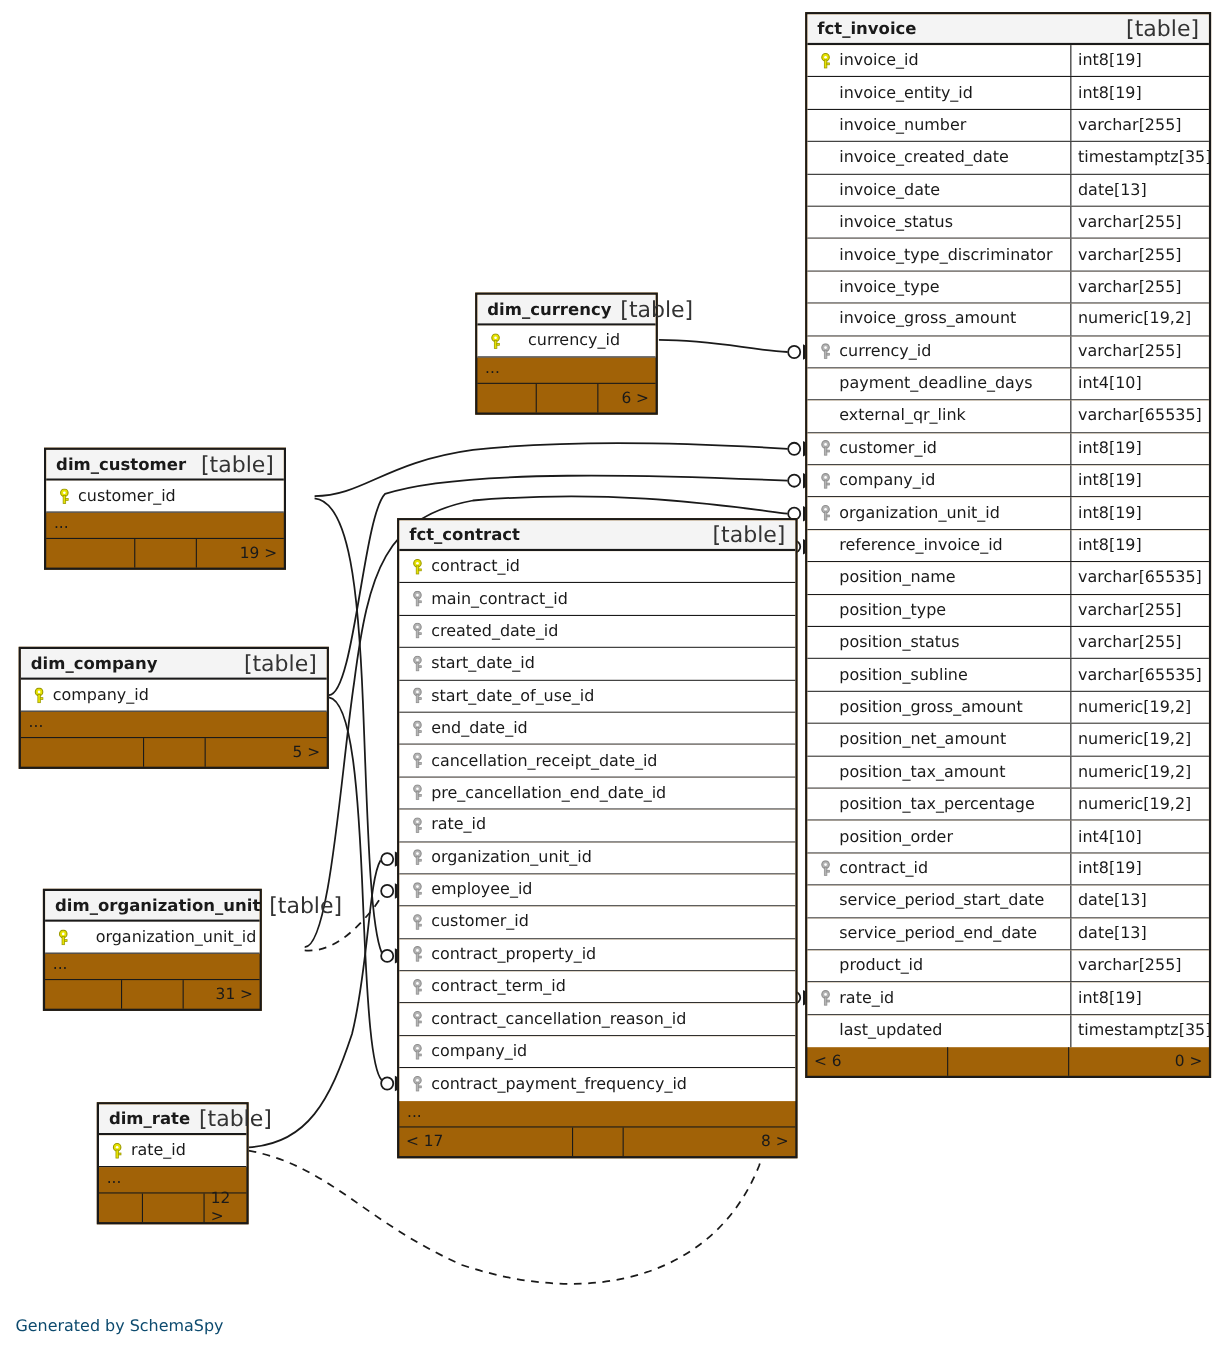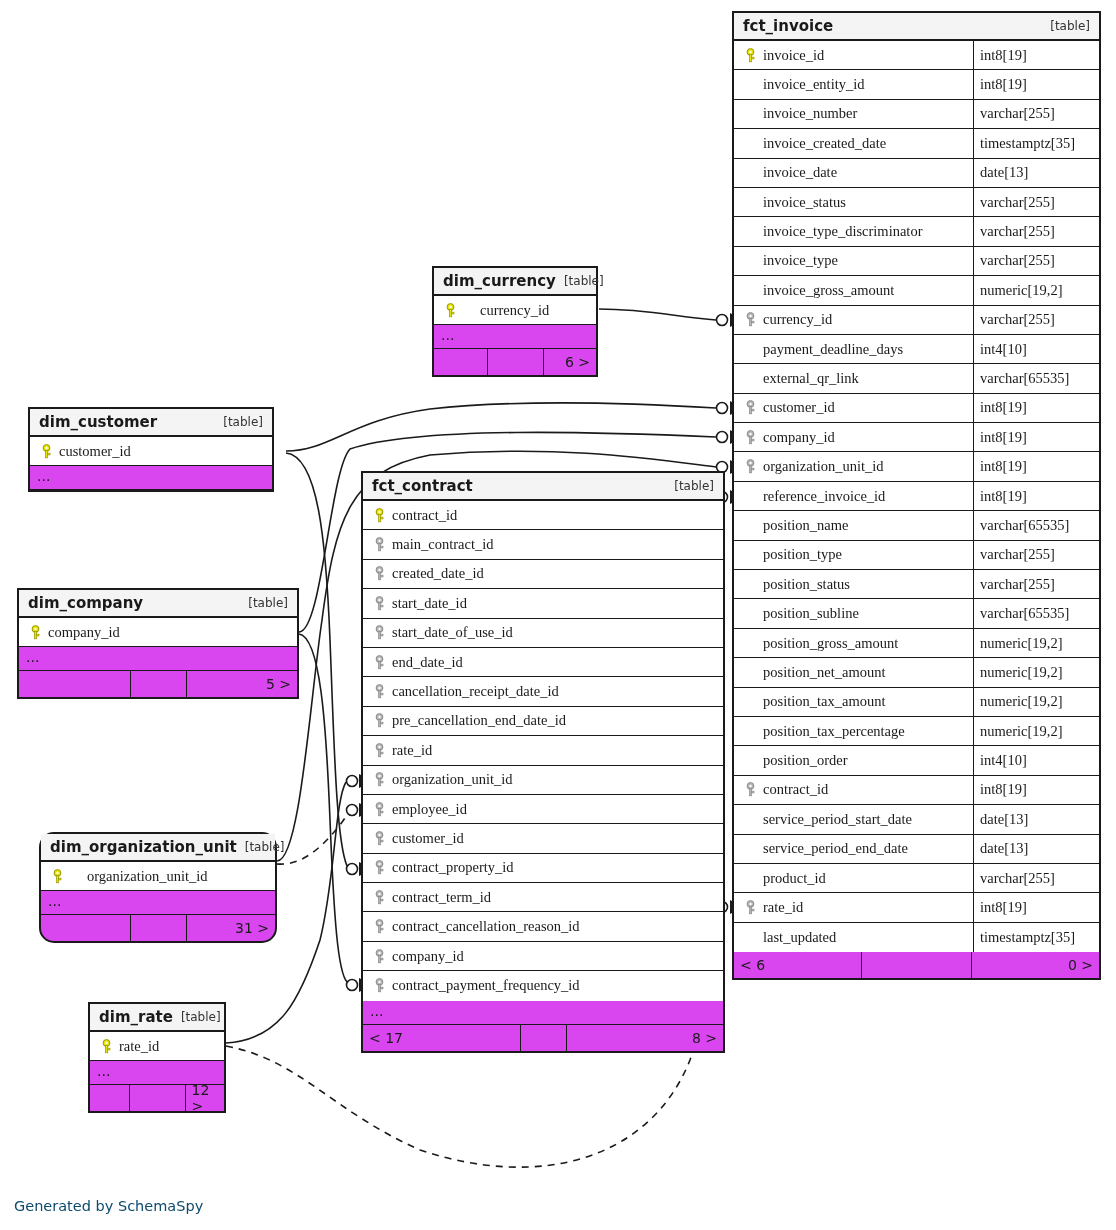--- a/index.html
+++ b/index.html
@@ -46,21 +46,21 @@
   .edge-arrow {
     fill: #1a1a1a;
     stroke: none;
   }
 
   
   .tbl {
     position: absolute;
     box-sizing: border-box;
     border: 2px solid #1a1a1a;
-    background: #d946ef;
+    background: #a16207;
     font-size: 14.5px;
     color: #1a1a1a;
     z-index: 3;
   }
   .tbl-title {
     display: flex;
     align-items: center;
     justify-content: space-between;
     box-sizing: border-box;
     background: #f4f4f4;
@@ -69,30 +69,29 @@
     height: 28px;
     line-height: 28px;
     white-space: nowrap;
   }
   .tbl-name {
     font-weight: bold;
     font-size: 15px;
   }
   .tbl-tag {
     color: #333333;
-    font-size: 12px;
+    font-size: 20px;
     padding-left: 8px;
   }
   .row {
     display: flex;
     box-sizing: border-box;
     height: 29.4px;
     border-bottom: 1.5px solid #1a1a1a;
     background: #ffffff;
-    font-family: Liberation Serif, serif;
   }
   .row:last-child { border-bottom: none; }
   .cell-name {
     display: flex;
     align-items: center;
     box-sizing: border-box;
     flex: 1 1 auto;
     padding-left: 7px;
     overflow: hidden;
     white-space: nowrap;
@@ -711,39 +710,44 @@
       </span>
     </div>
     <div class="ellipsis-row">...</div>
     <div class="foot">
       <span class="foot-l"></span>
       <span class="foot-m"></span>
       <span class="foot-r">6 &gt;</span>
     </div>
   </div>
 
-  <div class="tbl" style="left:28px; top:407px; width:246px;">
+  <div class="tbl" style="left:40px; top:407px; width:220px;">
     <div class="tbl-title">
       <span class="tbl-name">dim_customer</span>
       <span class="tbl-tag">[table]</span>
     </div>
     <div class="row">
       <span class="cell-name">
         <span class="keyslot">
           <svg width="11" height="15" viewBox="0 0 11 15" aria-hidden="true">
             <circle cx="5.5" cy="4" r="3.4" fill="#e8e400" stroke="#9a9800" stroke-width="1"></circle>
             <circle cx="5.5" cy="4" r="1.2" fill="#ffffff"></circle>
             <rect x="4.4" y="6.4" width="2.3" height="7.4" fill="#e8e400" stroke="#9a9800" stroke-width="0.7"></rect>
             <rect x="6.6" y="9.2" width="2.4" height="1.7" fill="#e8e400" stroke="#9a9800" stroke-width="0.7"></rect>
           </svg>
         </span>
         <span class="colname">customer_id</span>
       </span>
     </div>
     <div class="ellipsis-row">...</div>
+    <div class="foot">
+      <span class="foot-l"></span>
+      <span class="foot-m"></span>
+      <span class="foot-r">19 &gt;</span>
+    </div>
   </div>
 
   <div class="tbl" style="left:17px; top:588px; width:282px;">
     <div class="tbl-title">
       <span class="tbl-name">dim_company</span>
       <span class="tbl-tag">[table]</span>
     </div>
     <div class="row">
       <span class="cell-name">
         <span class="keyslot">
@@ -758,21 +762,21 @@
       </span>
     </div>
     <div class="ellipsis-row">...</div>
     <div class="foot">
       <span class="foot-l"></span>
       <span class="foot-m"></span>
       <span class="foot-r">5 &gt;</span>
     </div>
   </div>
 
-  <div class="tbl" style="left:39px; top:832px; width:238px;border-radius:15px;">
+  <div class="tbl" style="left:39px; top:808px; width:199px;">
     <div class="tbl-title">
       <span class="tbl-name">dim_organization_unit</span>
       <span class="tbl-tag">[table]</span>
     </div>
     <div class="row indent">
       <span class="cell-name">
         <span class="keyslot">
           <svg width="11" height="15" viewBox="0 0 11 15" aria-hidden="true">
             <circle cx="5.5" cy="4" r="3.4" fill="#e8e400" stroke="#9a9800" stroke-width="1"></circle>
             <circle cx="5.5" cy="4" r="1.2" fill="#ffffff"></circle>

